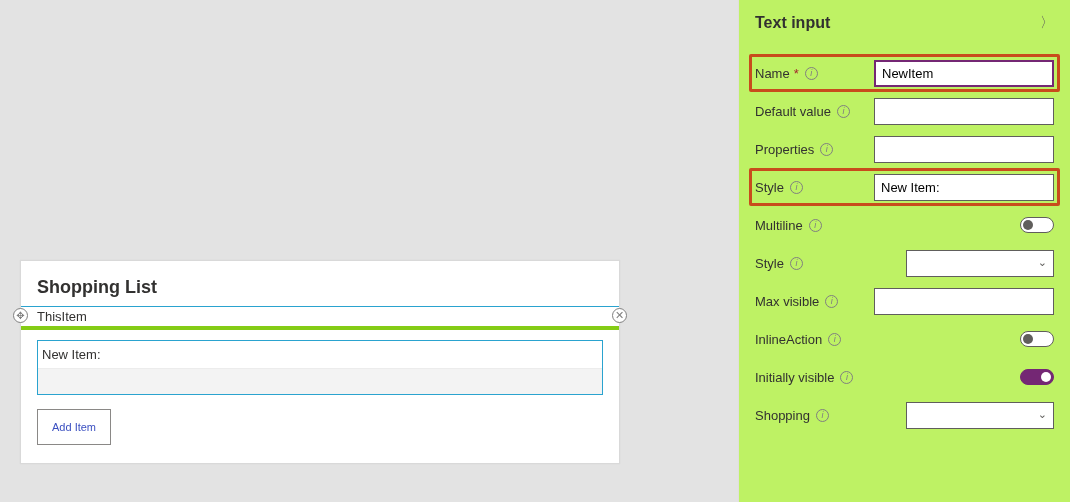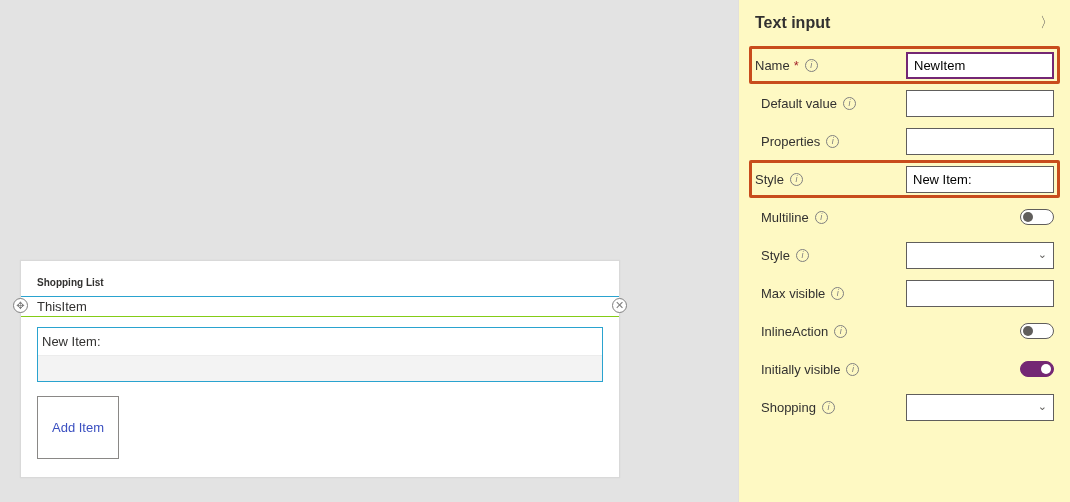--- a/index.html
+++ b/index.html
@@ -28,32 +28,32 @@
   .card {
     position: absolute;
     left: 20px;
     top: 260px;
     width: 600px;
     background: #fff;
     border: 1px solid #d9d9d9;
     box-shadow: 0 0 1px rgba(0,0,0,0.08);
   }
   .card-inner { padding: 16px 16px 18px 16px; }
-  .card-title { font-weight: 600; font-size: 10px; margin-bottom: 8px; }
+  .card-title { font-weight: 600; font-size: 18px; margin-bottom: 8px; }
   .card-desc { font-size: 13px; margin-bottom: 10px; }
   .selection-wrap {
     position: relative;
     margin: 0 -16px 10px -16px;
   }
   .selection-label {
     font-size: 13px;
     padding: 2px 0 2px 16px;
     color: #323130;
     border-top: 1px solid #2aa3cf;
-    border-bottom: 1px solid #84cc16;
+    border-bottom: 4px solid #84cc16;
   }
   .move-handle {
     position: absolute;
     left: -8px;
     top: 2px;
     width: 15px; height: 15px;
     border: 1px solid #808080;
     border-radius: 50%;
     background: #fff;
     font-size: 10px;
@@ -85,32 +85,33 @@
     background: #f3f3f3;
     width: 100%;
     height: 26px;
     padding: 4px;
     outline: none;
   }
   .add-btn {
     border: 1px solid #8a8886;
     background: #fff;
     color: #3a4fc0;
-    font-size: 13px;
-    padding: 23px 14px;
+    font-size: 11px;
+    padding: 11px 14px;
     cursor: pointer;
   }
 
   
   .panel {
     width: 332px;
-    background: #fef9c3;
+    background: #bef264;
     border-left: 1px solid #e1dfdd;
     display: flex;
     flex-direction: column;
+    gap: 8px;
   }
   .panel-header {
     display: flex;
     align-items: center;
     justify-content: space-between;
     padding: 14px 16px 8px 16px;
   }
   .panel-title { font-weight: 600; font-size: 16px; }
   .chev { color: #605e5c; font-size: 14px; }
   .tabs {
@@ -125,21 +126,20 @@
     font-weight: 600;
     border-bottom: 2px solid #742774;
     margin-bottom: -1px;
   }
   .rows { padding: 6px 16px 0 16px; }
   .row {
     display: flex;
     align-items: center;
     min-height: 38px;
     padding: 2px 0;
-    margin-left: 6px;
   }
   .row.hl {
     border: 3px solid #c84c1c;
     border-radius: 2px;
     margin: 0 -6px;
     padding: 2px 3px;
   }
   .label-cell { flex: 1; display: flex; align-items: center; gap: 4px; font-size: 13px; text-align: center; }
   .req { color: #a4262c; }
   .info-icon {
@@ -147,21 +147,21 @@
     width: 13px; height: 13px;
     border: 1px solid #808080;
     border-radius: 50%;
     align-items: center; justify-content: center;
     font-size: 9px; color: #808080;
     font-style: italic;
     margin-left: 2px;
   }
   .ctrl-cell { width: 148px; display: flex; justify-content: flex-end; }
   .txt {
-    width: 148px;
+    width: 180px;
     height: 27px;
     border: 1px solid #605e5c;
     padding: 3px 6px;
     font-size: 13px;
     outline: none;
   }
   .txt.focus {
     border: 2px solid #742774;
   }
   .select {

